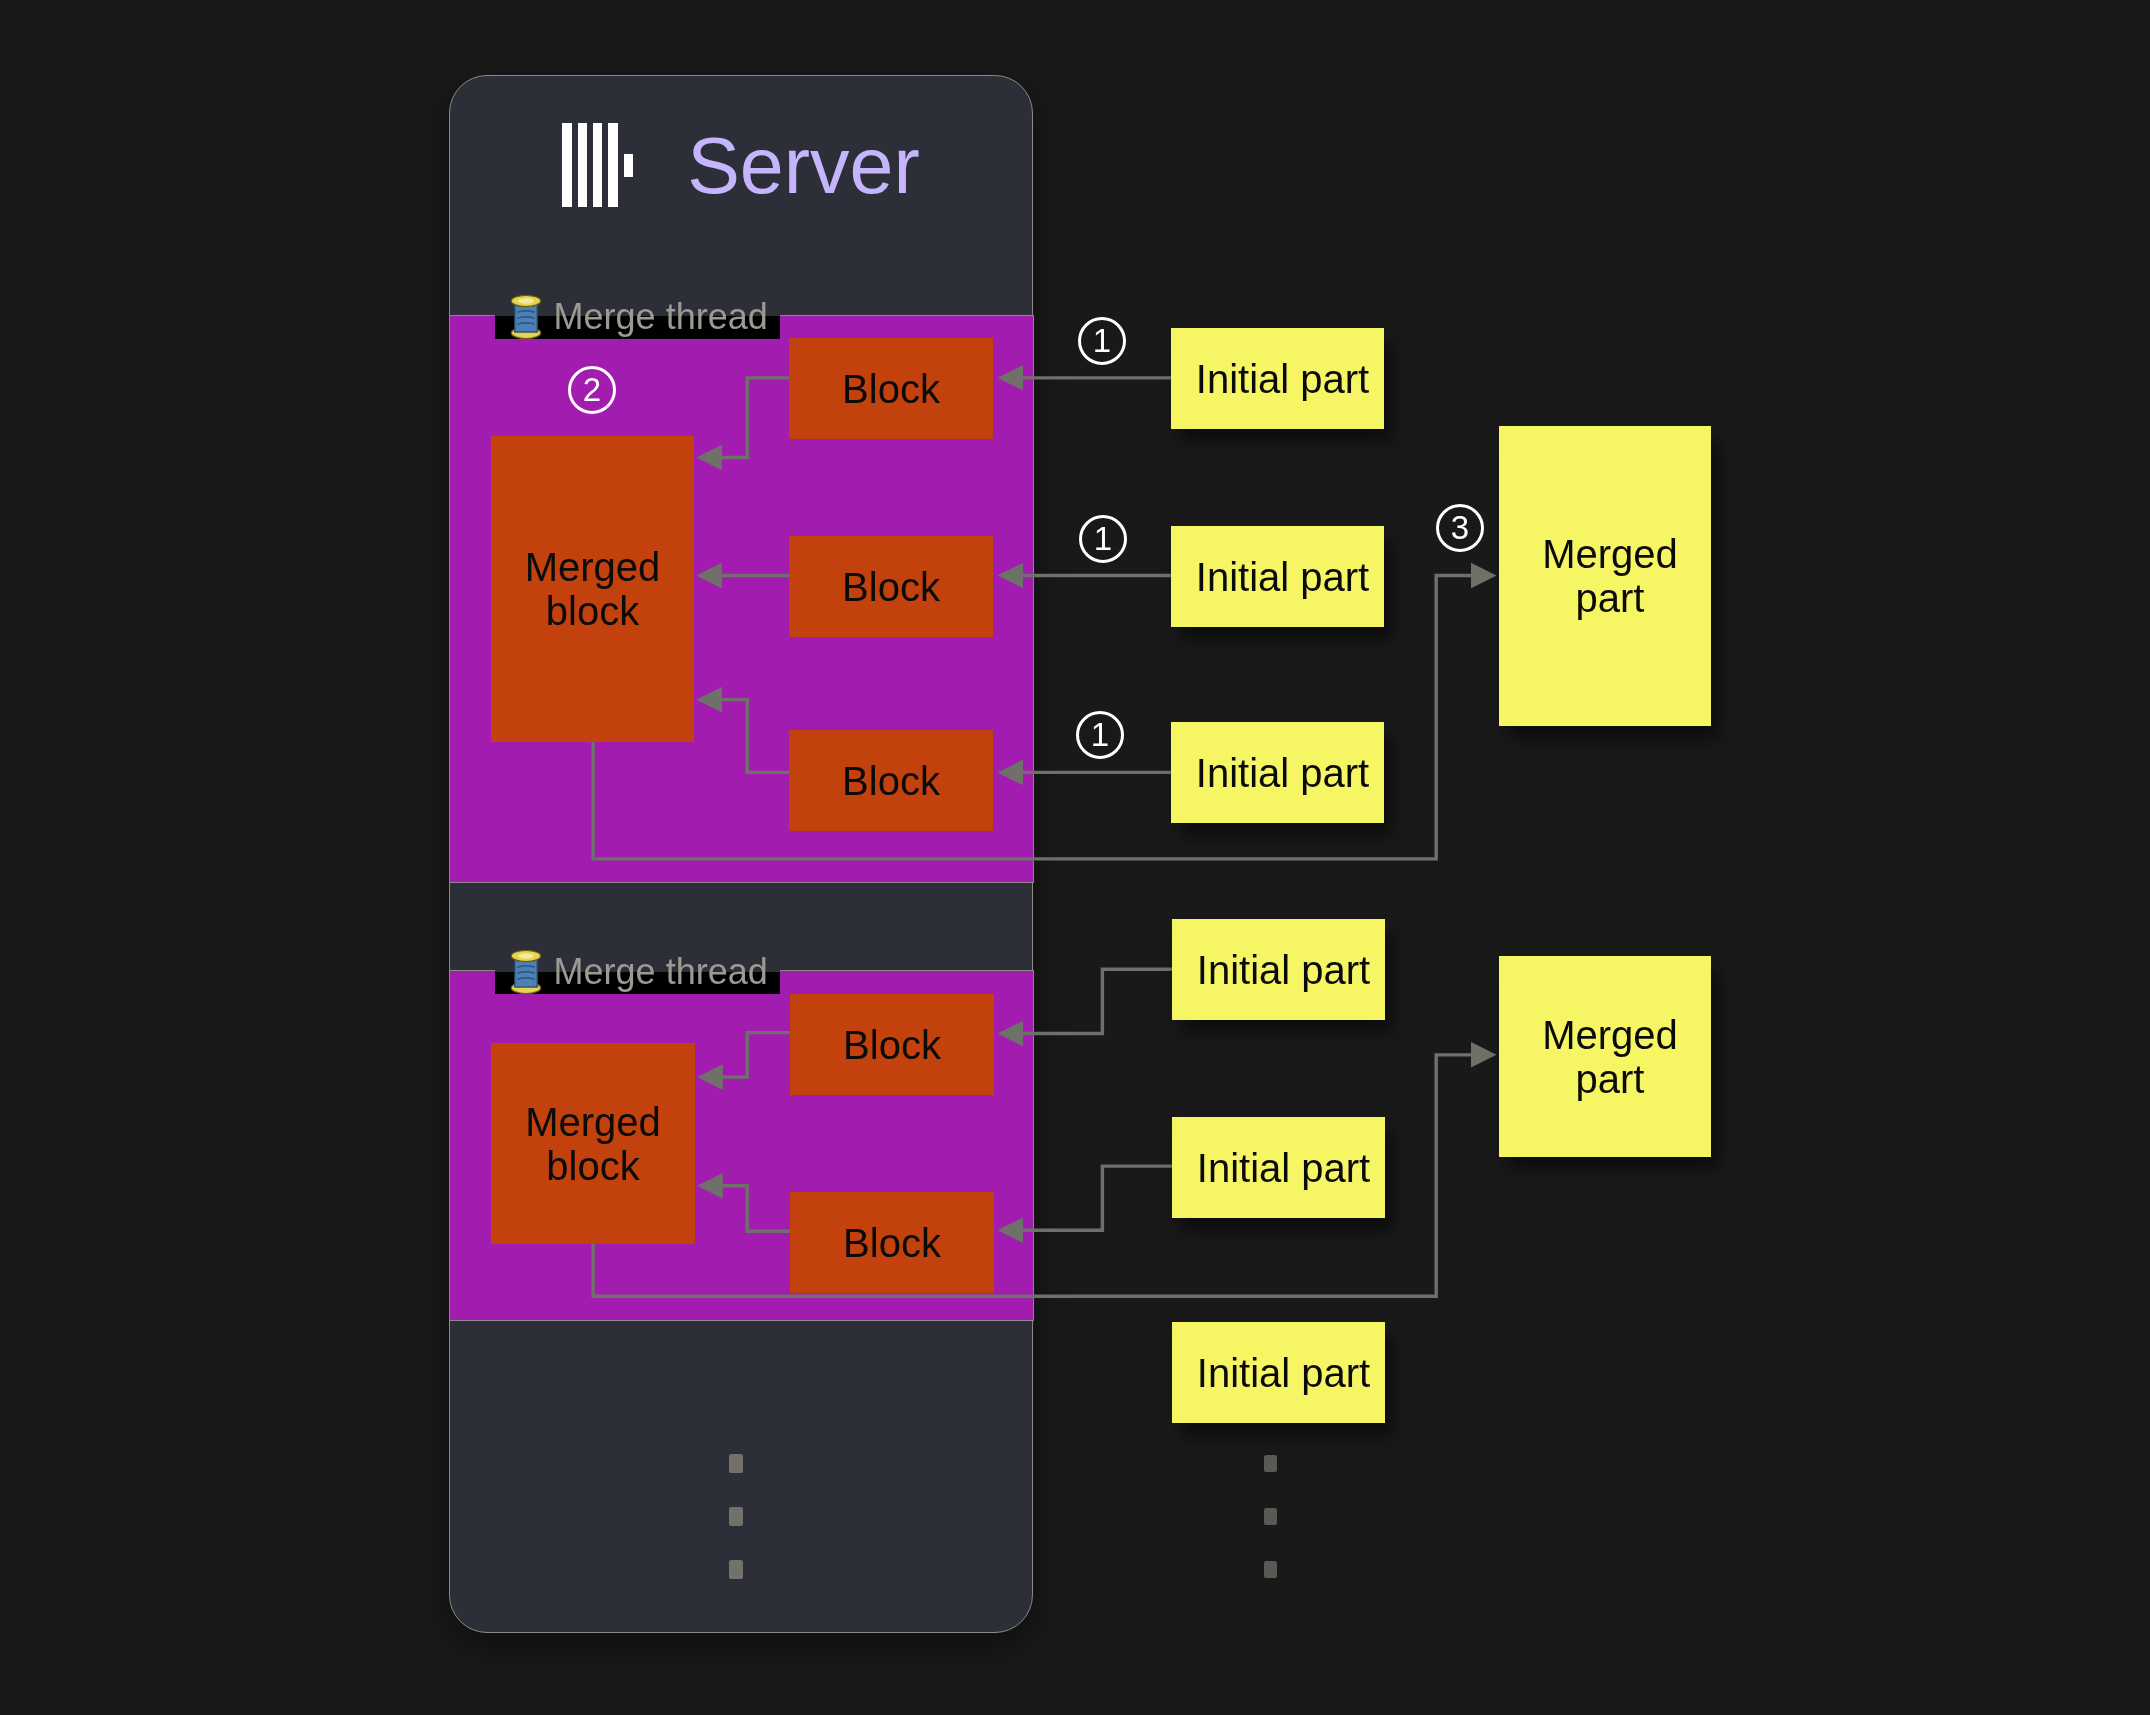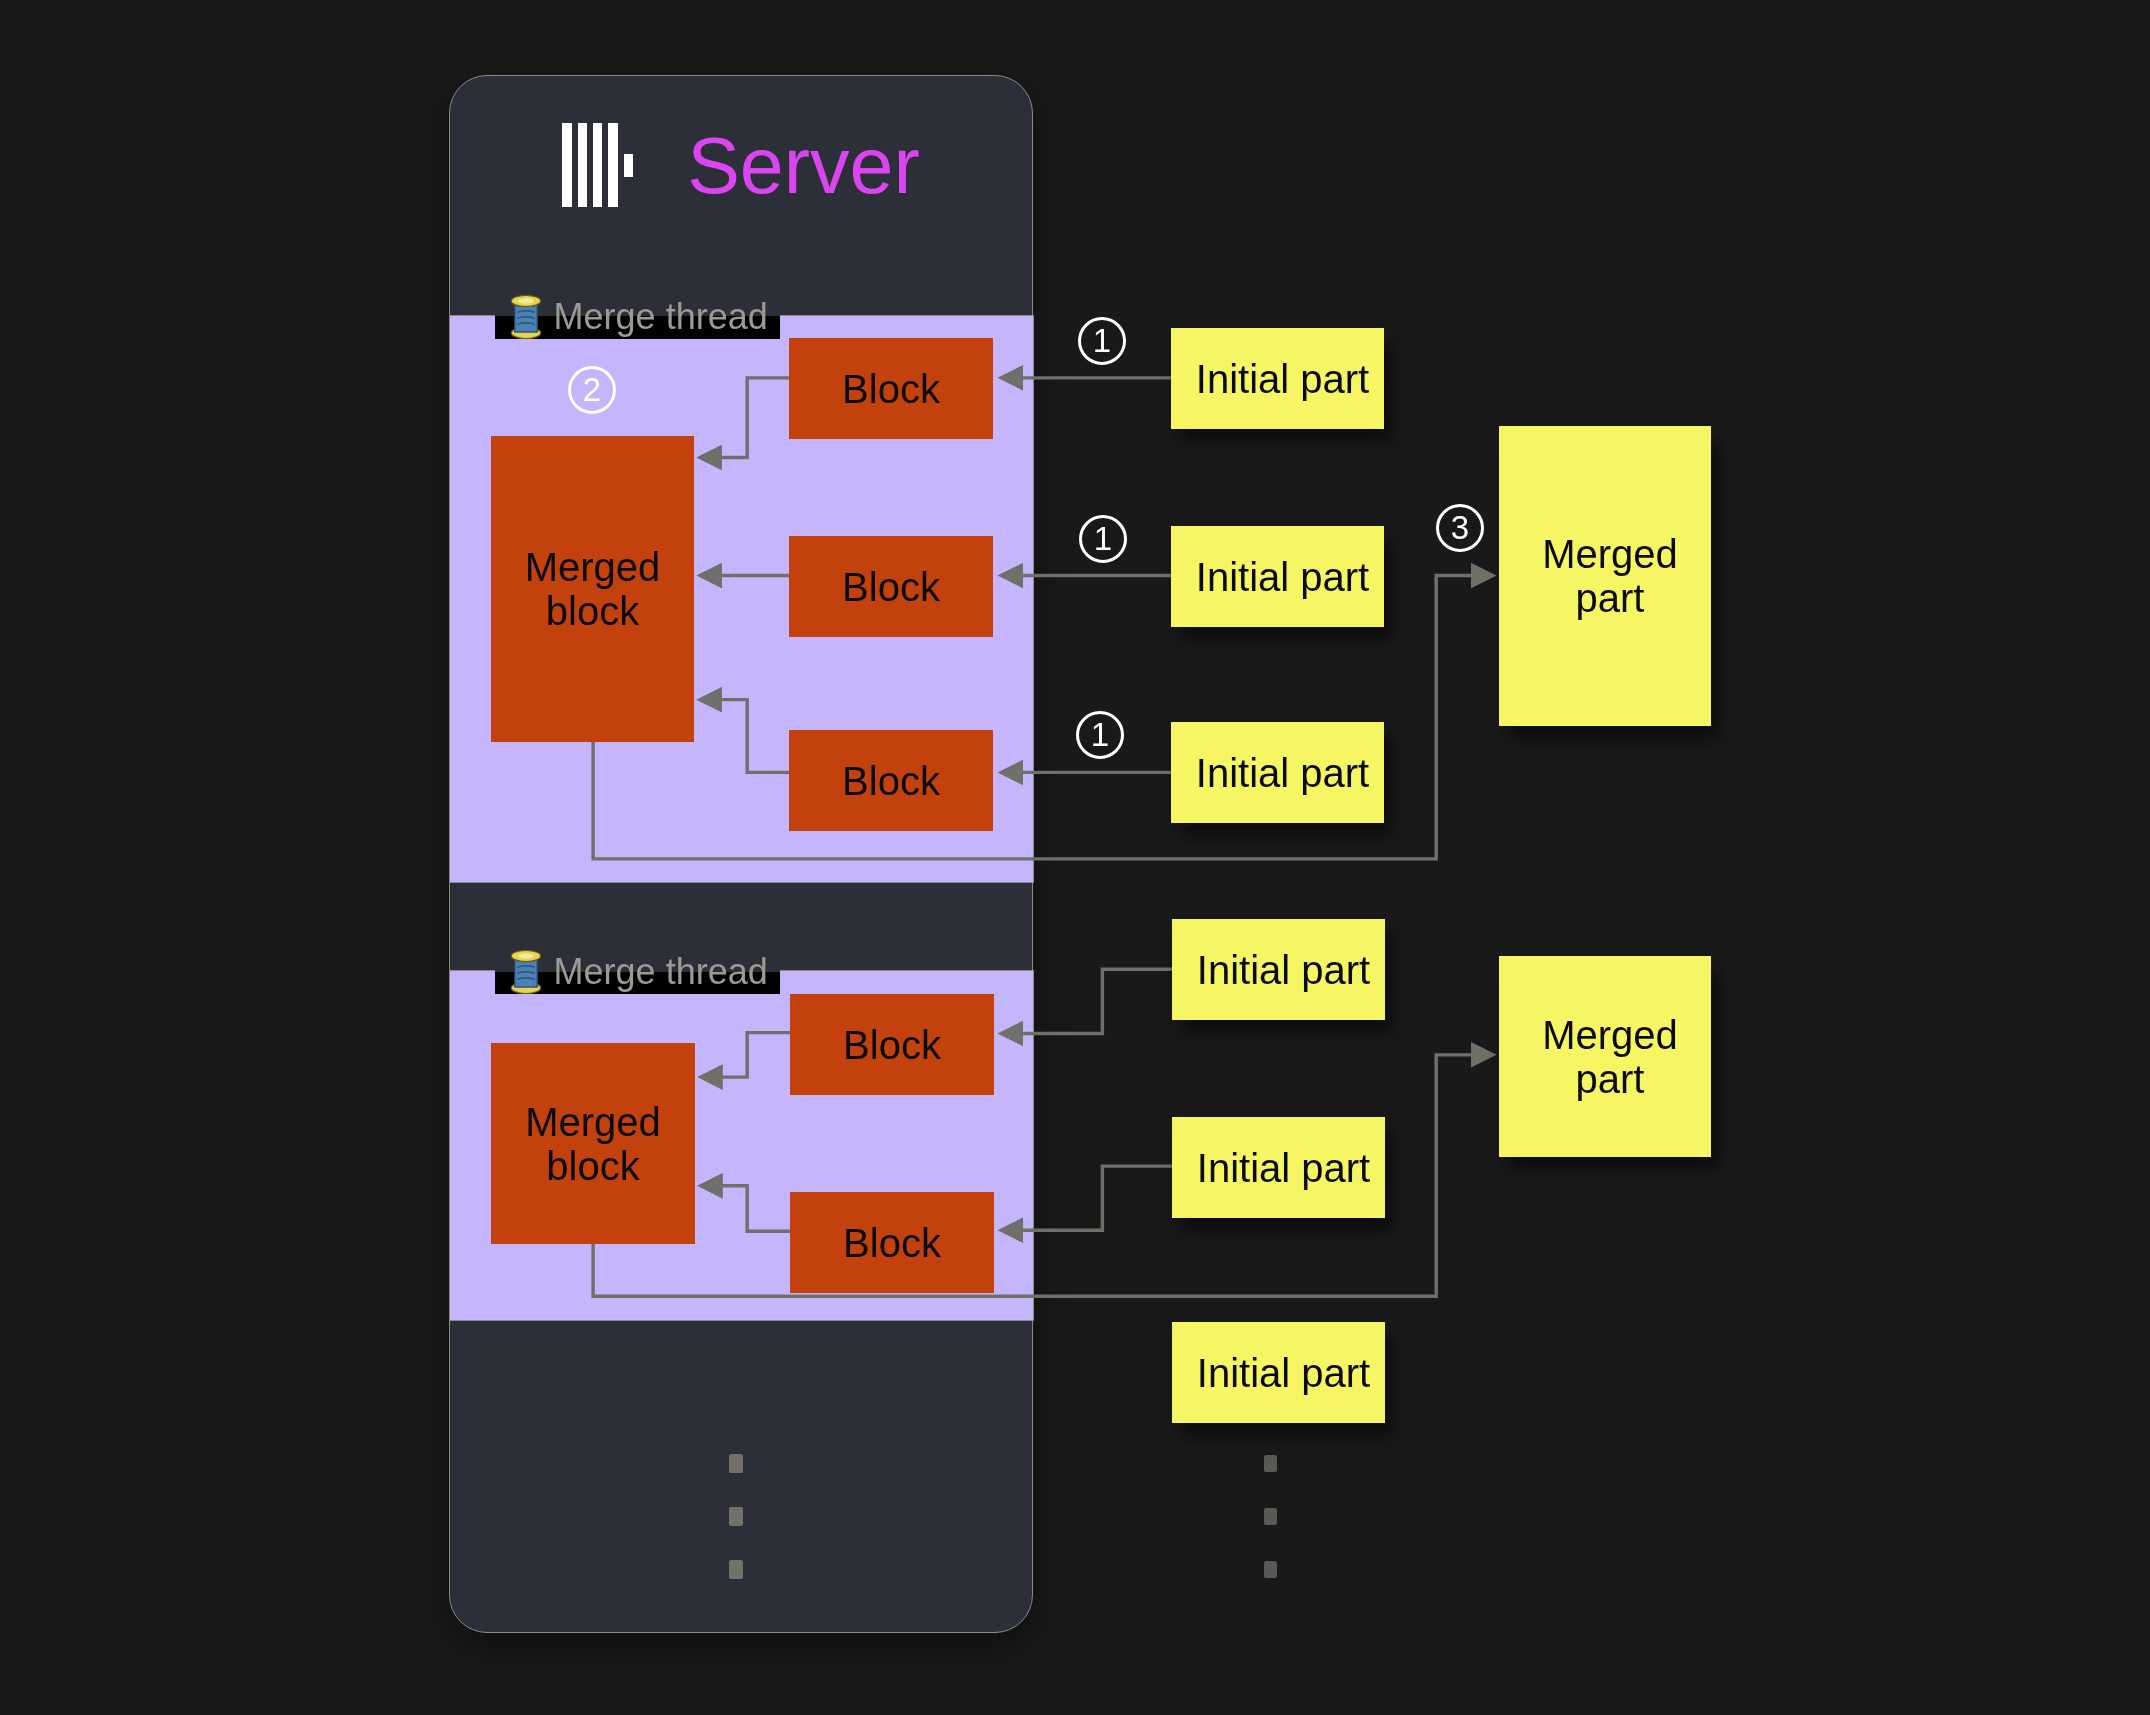--- a/index.html
+++ b/index.html
@@ -17,25 +17,25 @@
     box-shadow:0 12px 34px rgba(0,0,0,0.45);
     box-sizing:border-box;
   }
   .panel-header{
     left:449px;top:101px;width:584px;height:128px;
     display:flex;align-items:center;justify-content:center;gap:34px;
   }
   .logo{display:flex;align-items:center;gap:6px;height:84px;}
   .logo .bar{width:9.4px;height:84px;background:#ffffff;}
   .logo .bar.short{height:23px;}
-  .server-title{color:#d946ef;font-size:79px;line-height:1;margin-left:20px;}
+  .server-title{color:#c4b5fd;font-size:79px;line-height:1;margin-left:20px;}
 
   
   .tbox{
-    left:449px;width:585px;background:#c4b5fd;
+    left:449px;width:585px;background:#a21caf;
     border:1.7px solid #8b8b83;box-sizing:border-box;
   }
   .tbox1{top:315px;height:568px;}
   .tbox2{top:970px;height:351px;}
   .legend{
     position:absolute;left:45px;top:-22px;height:45px;
     display:flex;align-items:center;gap:8.6px;padding:0 12px;
     background:linear-gradient(to bottom,#2c2f37 50%,#000000 50%);
     color:#9b9b94;font-size:36px;white-space:nowrap;
   }

